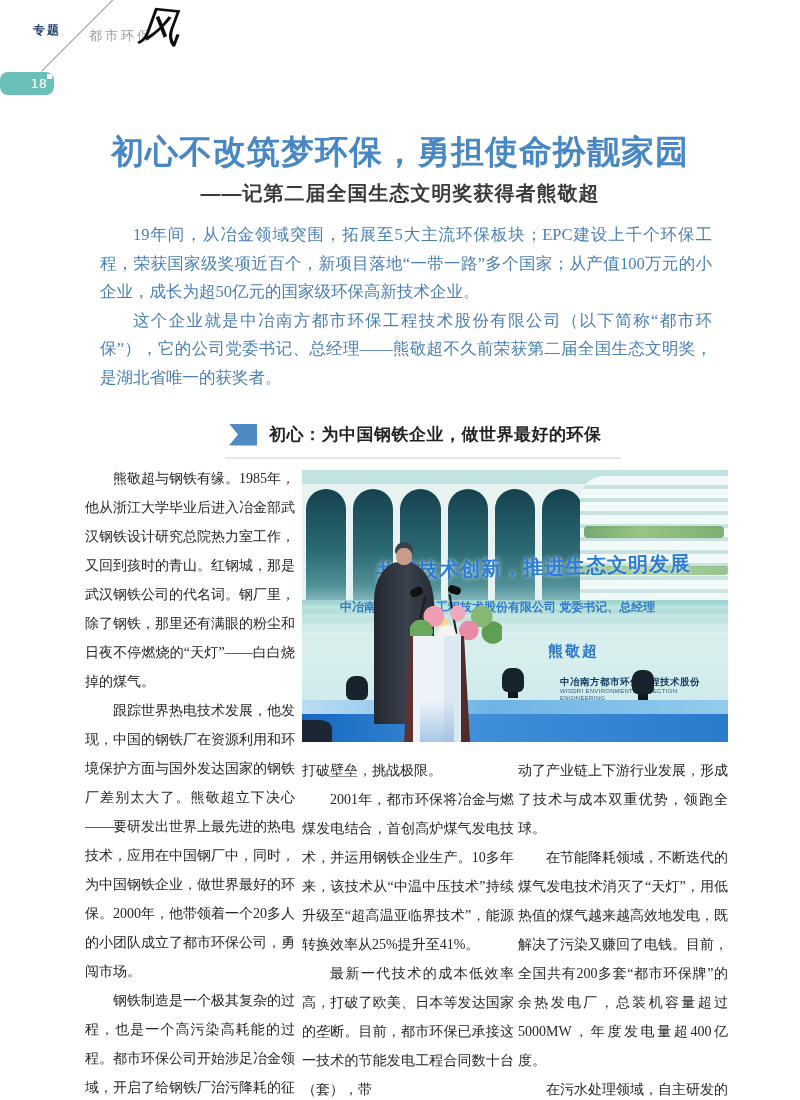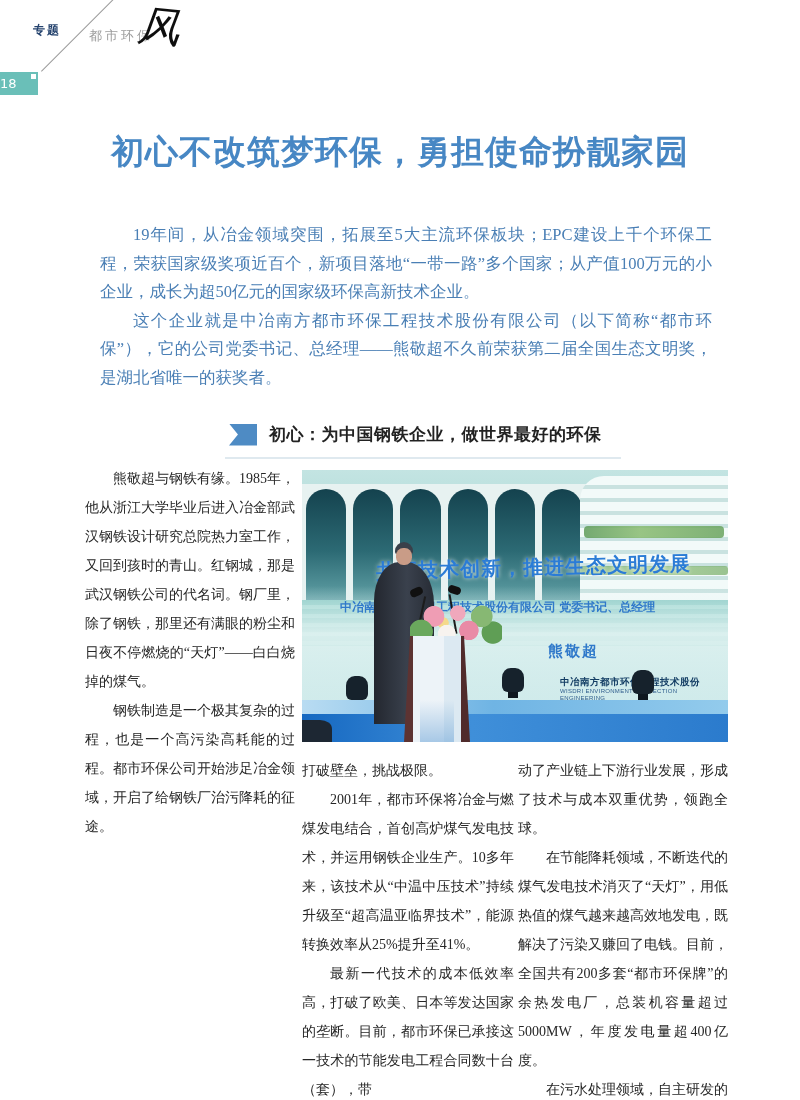--- a/index.html
+++ b/index.html
@@ -8,23 +8,23 @@
 
   
   .tag{position:absolute;left:33px;top:22px;font-family:"Liberation Sans",sans-serif;
        font-weight:bold;font-size:12px;color:#25436e;letter-spacing:2px;}
   .diag{position:absolute;left:41px;top:71px;width:102px;height:1px;background:#9a9a9a;
         transform-origin:0 0;transform:rotate(-45deg);}
   .brand{position:absolute;left:89px;top:27px;font-family:Liberation Mono, monospace;
          font-size:13px;color:#9c9c9c;letter-spacing:3px;}
   .glyph{position:absolute;left:138px;top:6px;font-family:"DejaVu Serif",serif;
          font-size:42px;color:#0e0e0e;font-style:italic;transform:rotate(6deg);line-height:1;}
-  .pagenum{position:absolute;left:0;top:72px;width:38px;height:23px;background:#6abfb8;
+  .pagenum{position:absolute;left:0;top:72px;width:54px;height:23px;background:#6abfb8;
            color:#ffffff;font-family:"DejaVu Sans",sans-serif;font-size:13px;
-           text-align:left;line-height:23px;padding-right:7px;box-sizing:border-box;}
+           text-align:right;line-height:23px;padding-right:7px;box-sizing:border-box;border-radius:8px;}
   .pagenum .sq{position:absolute;right:2px;top:2px;width:5px;height:5px;background:#ffffff;}
 
   
   .main-title{position:absolute;left:0;width:800px;top:130px;margin:0;text-align:center;
               font-family:"Liberation Sans",sans-serif;font-weight:bold;font-size:33px;
               color:#4787c4;letter-spacing:1px;}
   .sub-title{position:absolute;left:0;width:800px;top:180px;margin:0;text-align:center;
              font-family:"Liberation Sans",sans-serif;font-weight:600;font-size:20px;
              color:#3a3a3a;letter-spacing:1px;}
 
@@ -120,20 +120,21 @@
   <span class="tag">专题</span>
   <div class="diag"></div>
   <span class="brand">都市环保</span>
   <span class="glyph">风</span>
   <div class="pagenum">
     <span class="sq"></span>
     <span>18</span>
   </div>
 
   <h1 class="main-title">初心不改筑梦环保，勇担使命扮靓家园</h1>
+  <h2 class="sub-title">——记第二届全国生态文明奖获得者熊敬超</h2>
 
   <div class="intro">
     <p>19年间，从冶金领域突围，拓展至5大主流环保板块；EPC建设上千个环保工程，荣获国家级奖项近百个，新项目落地“一带一路”多个国家；从产值100万元的小企业，成长为超50亿元的国家级环保高新技术企业。</p>
     <p>这个企业就是中冶南方都市环保工程技术股份有限公司（以下简称“都市环保”），它的公司党委书记、总经理——熊敬超不久前荣获第二届全国生态文明奖，是湖北省唯一的获奖者。</p>
   </div>
 
   <div class="sec">
     <span class="sec-icon"></span>
     <span class="sec-text">初心：为中国钢铁企业，做世界最好的环保</span>
   </div>
@@ -174,20 +175,21 @@
     <div class="ph-mic-head" style="left:146px;top:116px;transform:rotate(20deg);"></div>
     <div class="ph-flowers"></div>
     <div class="ph-podium">
       <div class="ph-podium-art"></div>
     </div>
     <div class="ph-crowd"></div>
   </div>
 
   <div class="col col1">
     <p>熊敬超与钢铁有缘。1985年，他从浙江大学毕业后进入冶金部武汉钢铁设计研究总院热力室工作，又回到孩时的青山。红钢城，那是武汉钢铁公司的代名词。钢厂里，除了钢铁，那里还有满眼的粉尘和日夜不停燃烧的“天灯”——白白烧掉的煤气。</p>
+    <p>跟踪世界热电技术发展，他发现，中国的钢铁厂在资源利用和环境保护方面与国外发达国家的钢铁厂差别太大了。熊敬超立下决心——要研发出世界上最先进的热电技术，应用在中国钢厂中，同时，为中国钢铁企业，做世界最好的环保。2000年，他带领着一个20多人的小团队成立了都市环保公司，勇闯市场。</p>
     <p>钢铁制造是一个极其复杂的过程，也是一个高污染高耗能的过程。都市环保公司开始涉足冶金领域，开启了给钢铁厂治污降耗的征途。</p>
 
   </div>
   <div class="col col2">
     <p class="cont">打破壁垒，挑战极限。</p>
     <p>2001年，都市环保将冶金与燃煤发电结合，首创高炉煤气发电技术，并运用钢铁企业生产。10多年来，该技术从“中温中压技术”持续升级至“超高温亚临界技术”，能源转换效率从25%提升至41%。</p>
     <p>最新一代技术的成本低效率高，打破了欧美、日本等发达国家的垄断。目前，都市环保已承接这一技术的节能发电工程合同数十台（套），带</p>
   </div>
   <div class="col col3">
     <p class="cont">动了产业链上下游行业发展，形成了技术与成本双重优势，领跑全球。</p>

